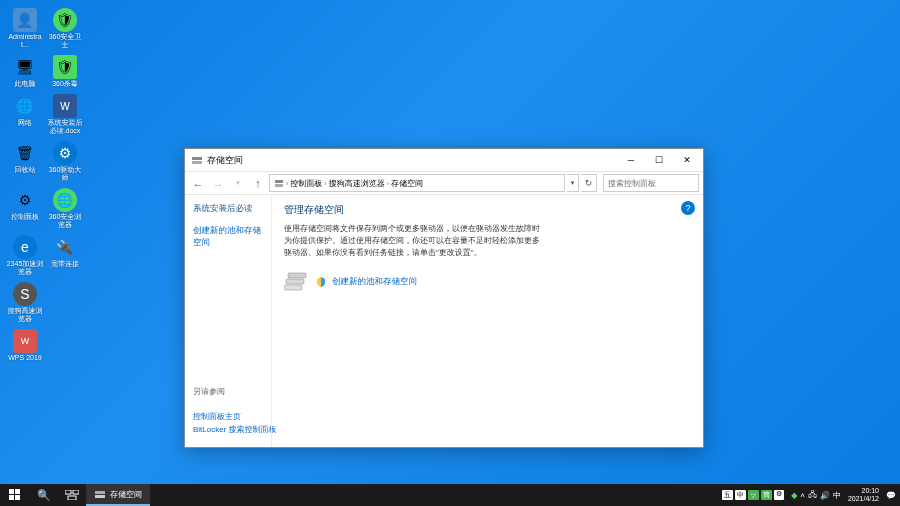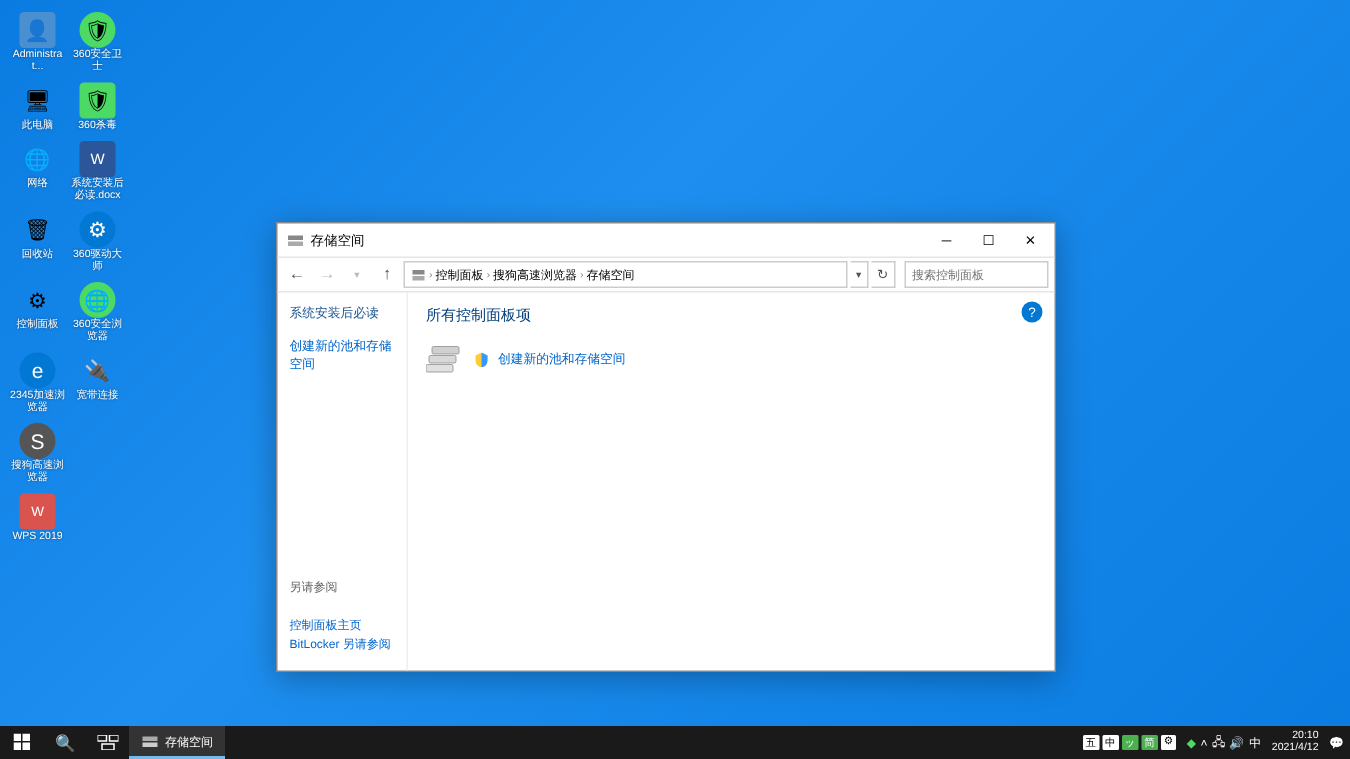--- a/index.html
+++ b/index.html
@@ -152,26 +152,27 @@
       <div class="refresh">↻</div>
       <input class="search" placeholder="搜索控制面板" style="">
     </div>
     <div class="body">
       <div class="sidebar">
         <div class="sitem dark">系统安装后必读</div>
         <div class="sitem">创建新的池和存储空间</div>
         <div class="refs">
           <div class="h">另请参阅</div>
           <div class="l">控制面板主页</div>
-          <div class="l">BitLocker 另请参阅</div>
+          <div class="l">BitLocker 搜索控制面板</div>
         </div>
       </div>
       <div class="main">
         <div class="help">?</div>
-        <div class="h1">所有控制面板项</div>
+        <div class="h1">管理存储空间</div>
+        <div class="desc">使用存储空间将文件保存到两个或更多驱动器，以便在驱动器发生故障时为你提供保护。通过使用存储空间，你还可以在容量不足时轻松添加更多驱动器。如果你没有看到任务链接，请单击"更改设置"。</div>
         <div class="action">
           <span class="drives">
             <svg width="26" height="22" viewBox="0 0 26 22">
               <rect x="4" y="2" width="18" height="5" rx="1" fill="#d0d0d0" stroke="#888" stroke-width="0.5"></rect>
               <rect x="2" y="8" width="18" height="5" rx="1" fill="#d8d8d8" stroke="#888" stroke-width="0.5"></rect>
               <rect x="0" y="14" width="18" height="5" rx="1" fill="#e0e0e0" stroke="#888" stroke-width="0.5"></rect>
             </svg>
           </span>
           <span class="shield">
             <svg width="10" height="10" viewBox="0 0 10 10">

